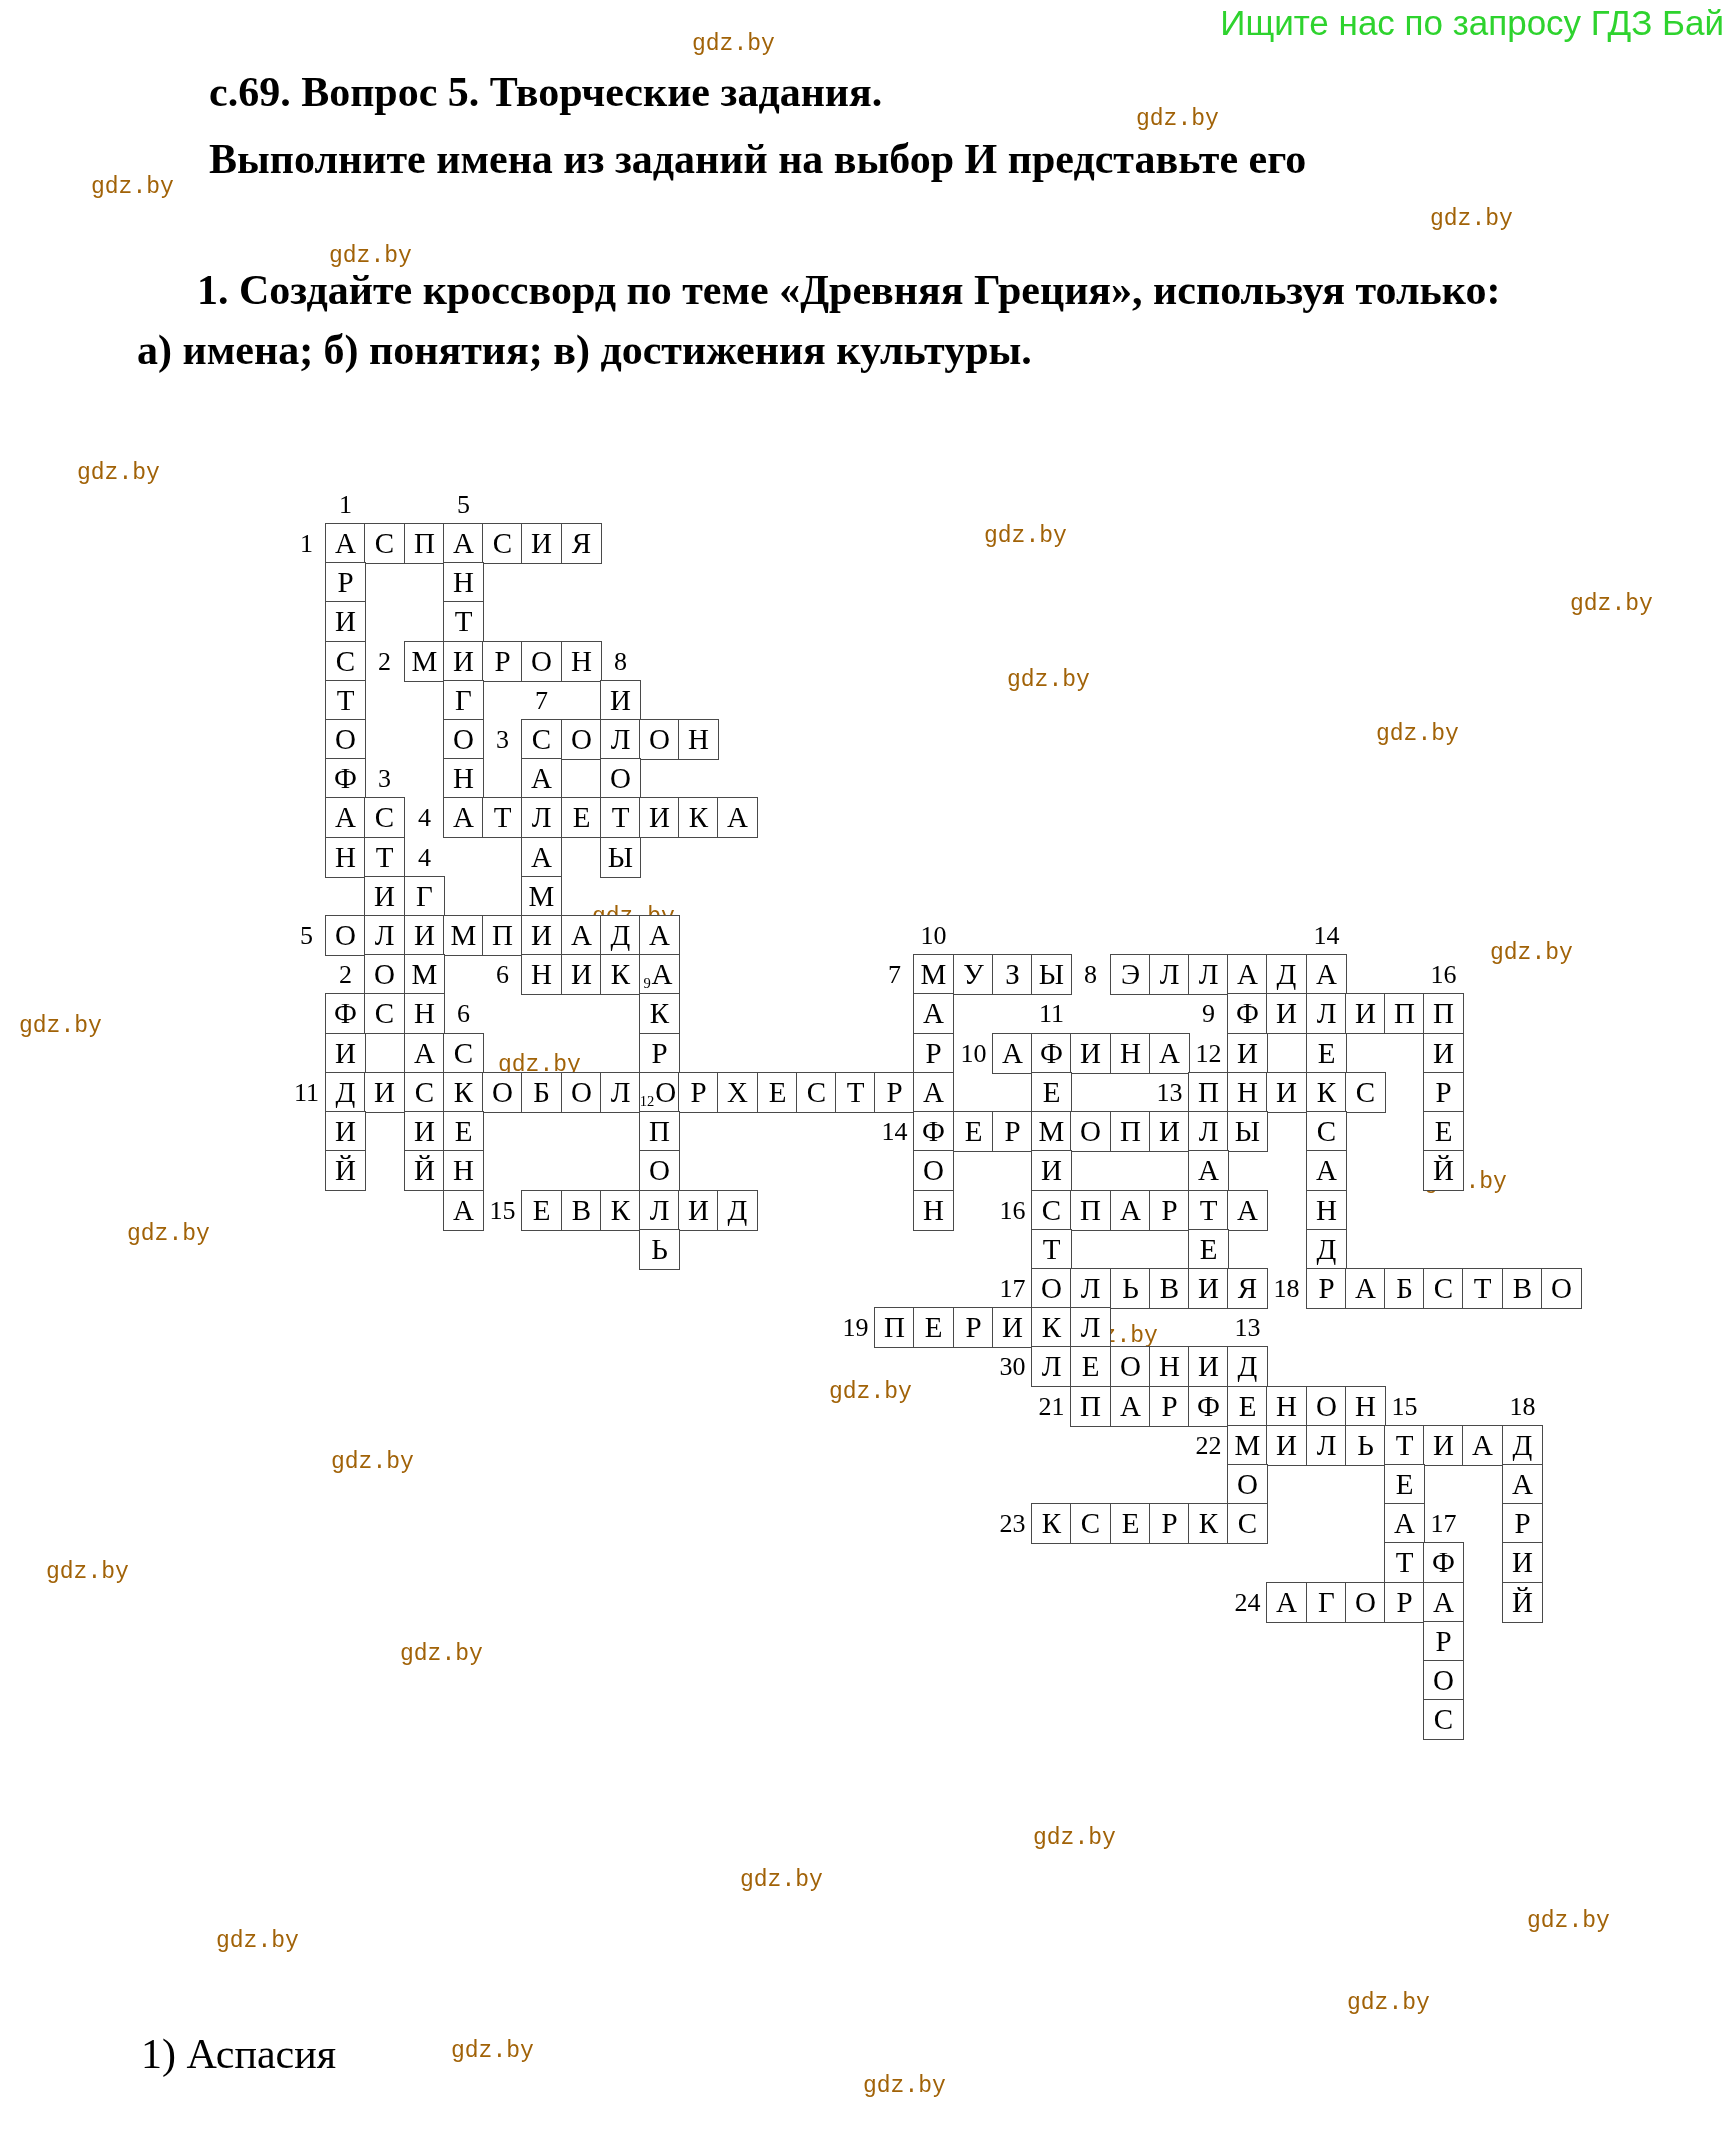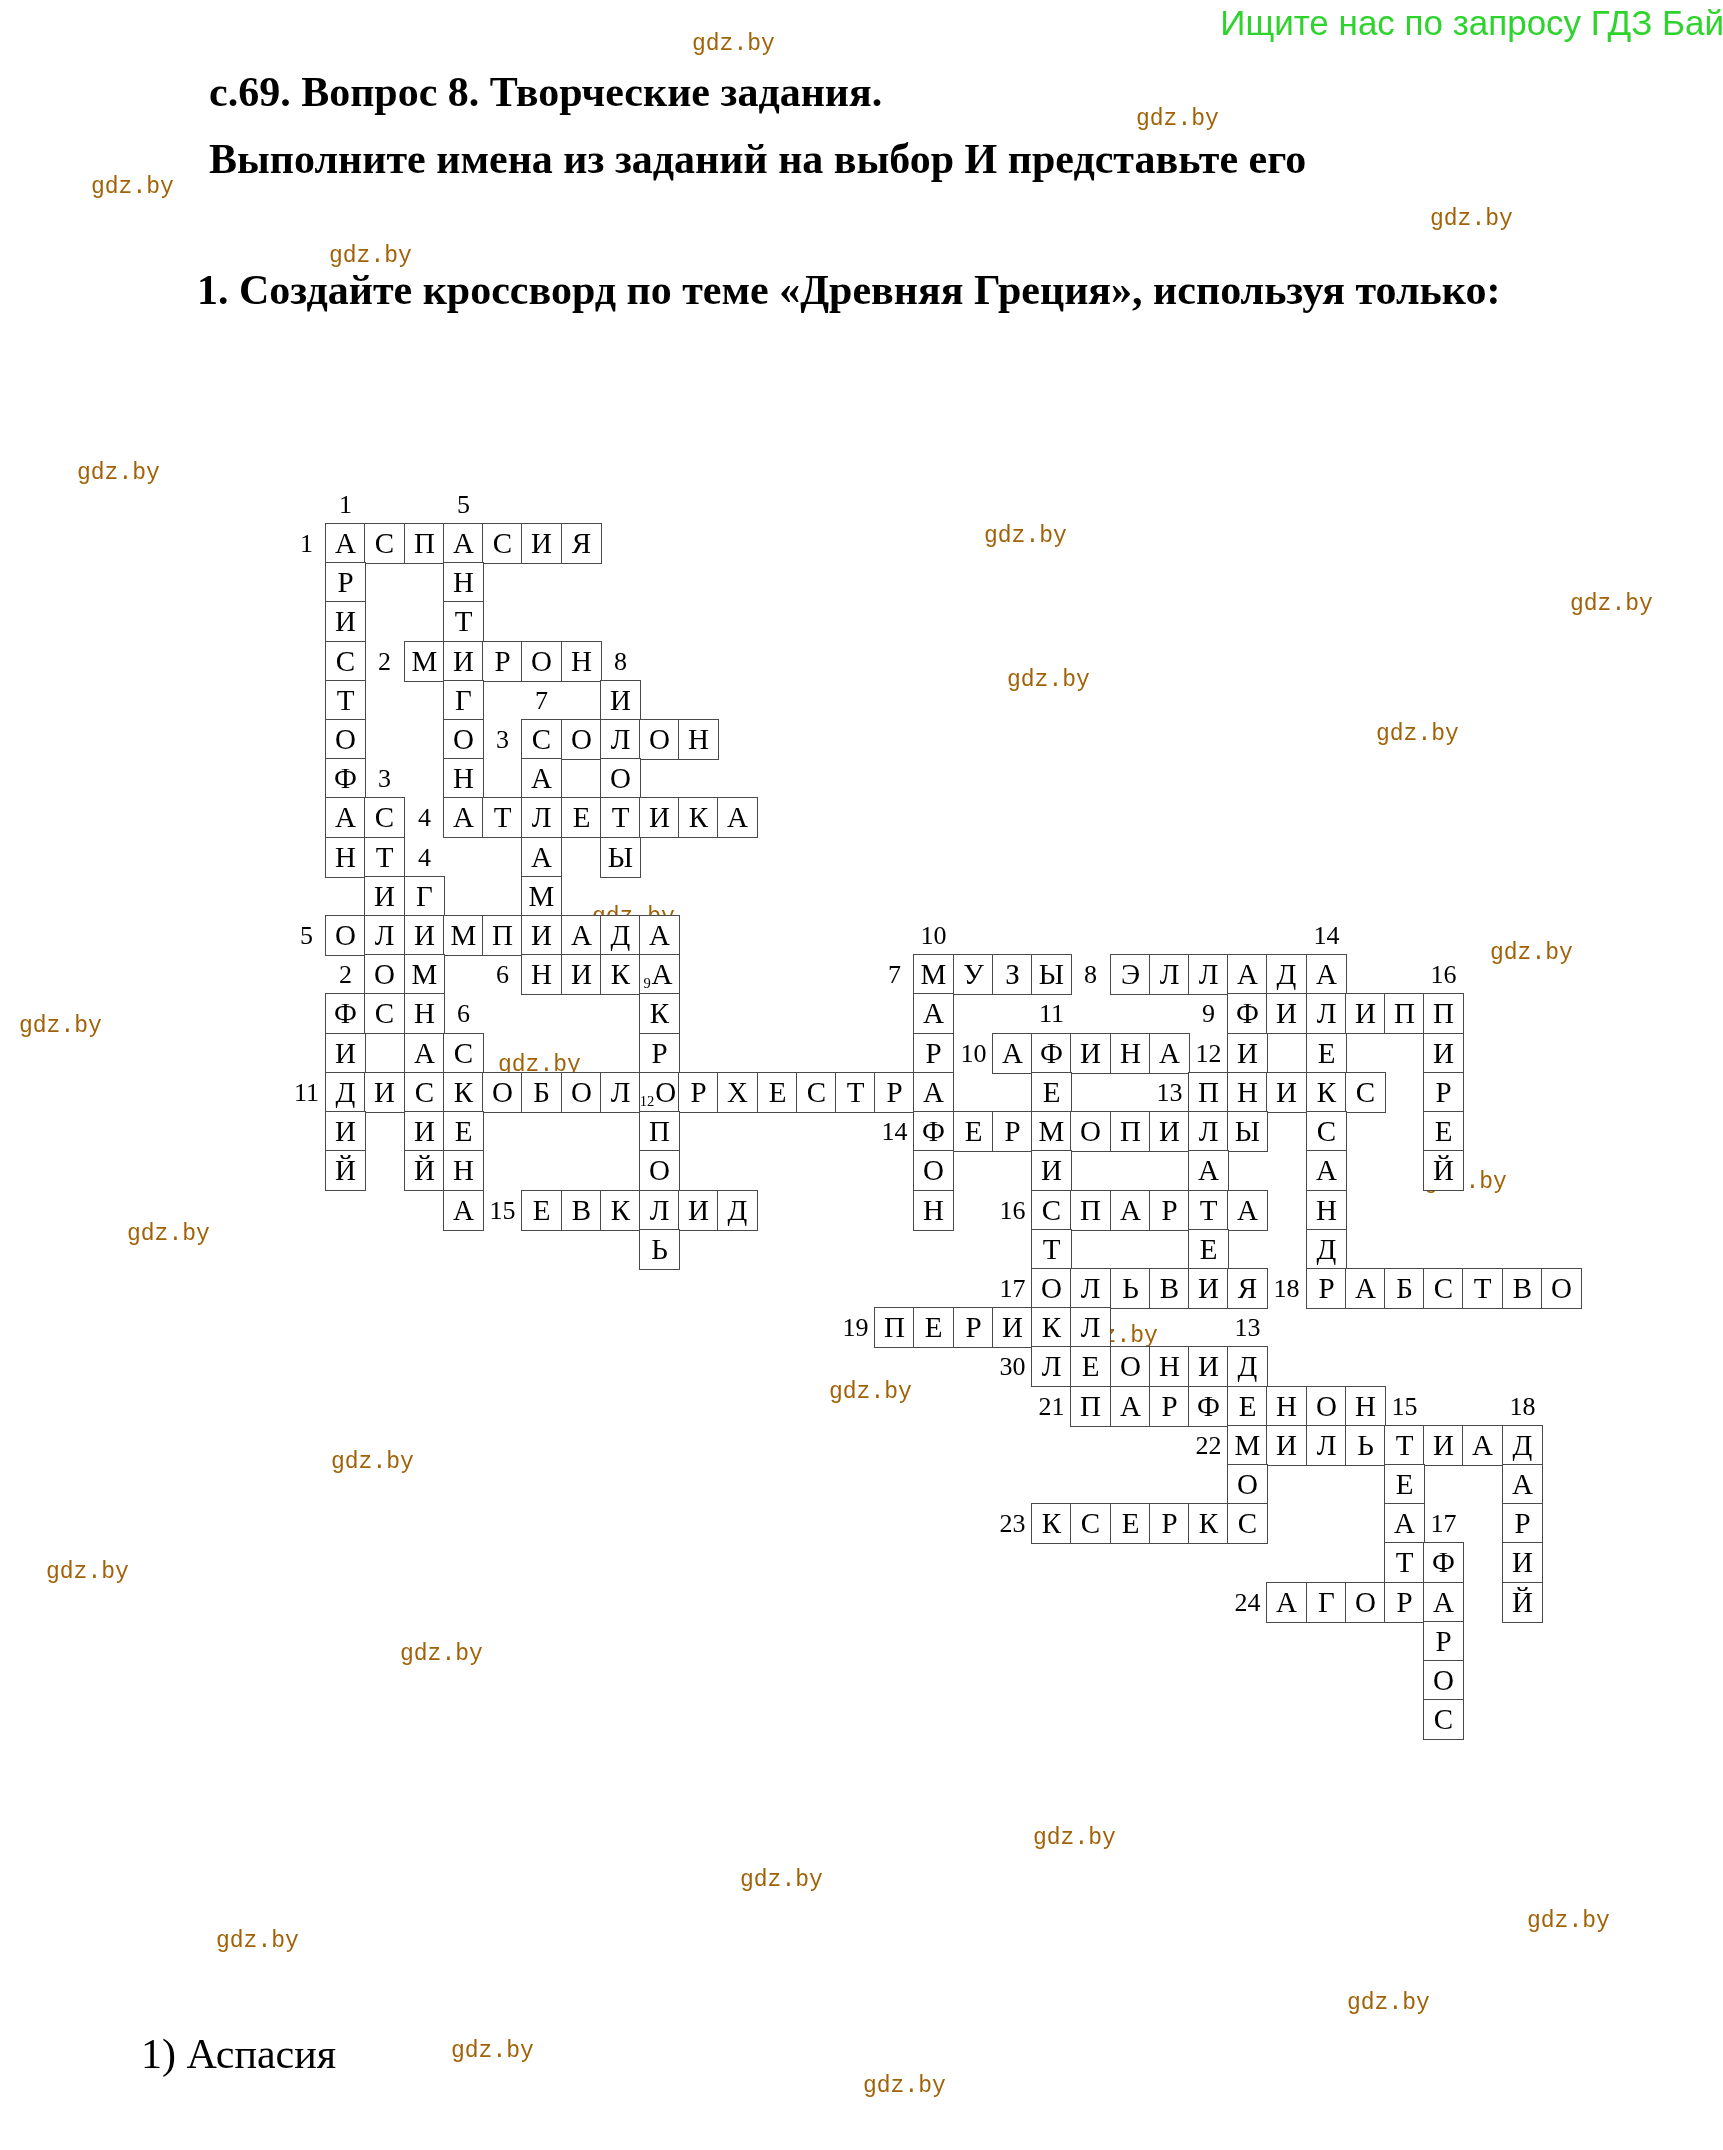--- a/index.html
+++ b/index.html
@@ -84,23 +84,24 @@
       <div class="wm" style="left: 400px; top: 1641px;">gdz.by</div>
       <div class="wm" style="left: 1033px; top: 1825px;">gdz.by</div>
       <div class="wm" style="left: 740px; top: 1867px;">gdz.by</div>
       <div class="wm" style="left: 1527px; top: 1908px;">gdz.by</div>
       <div class="wm" style="left: 216px; top: 1928px;">gdz.by</div>
       <div class="wm" style="left: 1347px; top: 1990px;">gdz.by</div>
       <div class="wm" style="left: 451px; top: 2038px;">gdz.by</div>
       <div class="wm" style="left: 863px; top: 2073px;">gdz.by</div>
     </div>
 
-  <div class="intro-line il1">с.69. Вопрос 8. Творческие задания.</div>
+  <div class="intro-line il1">с.69. Вопрос 5. Творческие задания.</div>
   <div class="intro-line il2">Выполните имена из заданий на выбор И представьте его</div>
   <div class="intro-line il4">1. Создайте кроссворд по теме «Древняя Греция», используя только:</div>
+  <div class="intro-line il5">а) имена; б) понятия; в) достижения культуры.</div>
 
   <div id="grid">
       <div class="grid-cell" style="left: 325px; top: 523px; width: 41px; height: 41px;">
         <span>А</span>
       </div>
       <div class="grid-cell" style="left: 364px; top: 523px; width: 41px; height: 41px;">
         <span>С</span>
       </div>
       <div class="grid-cell" style="left: 404px; top: 523px; width: 41px; height: 41px;">
         <span>П</span>

